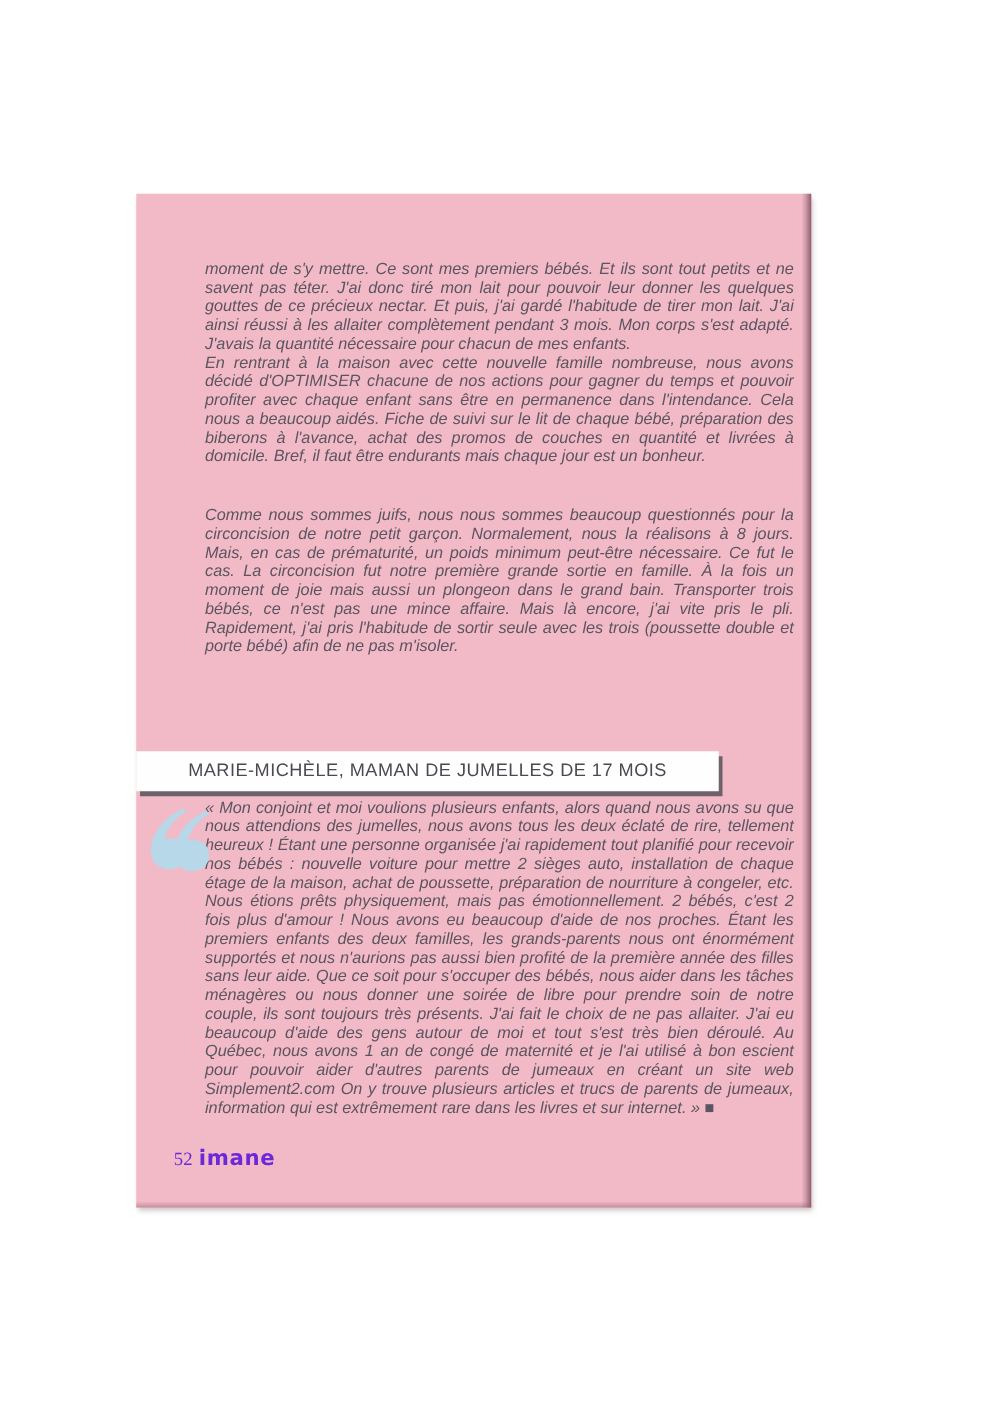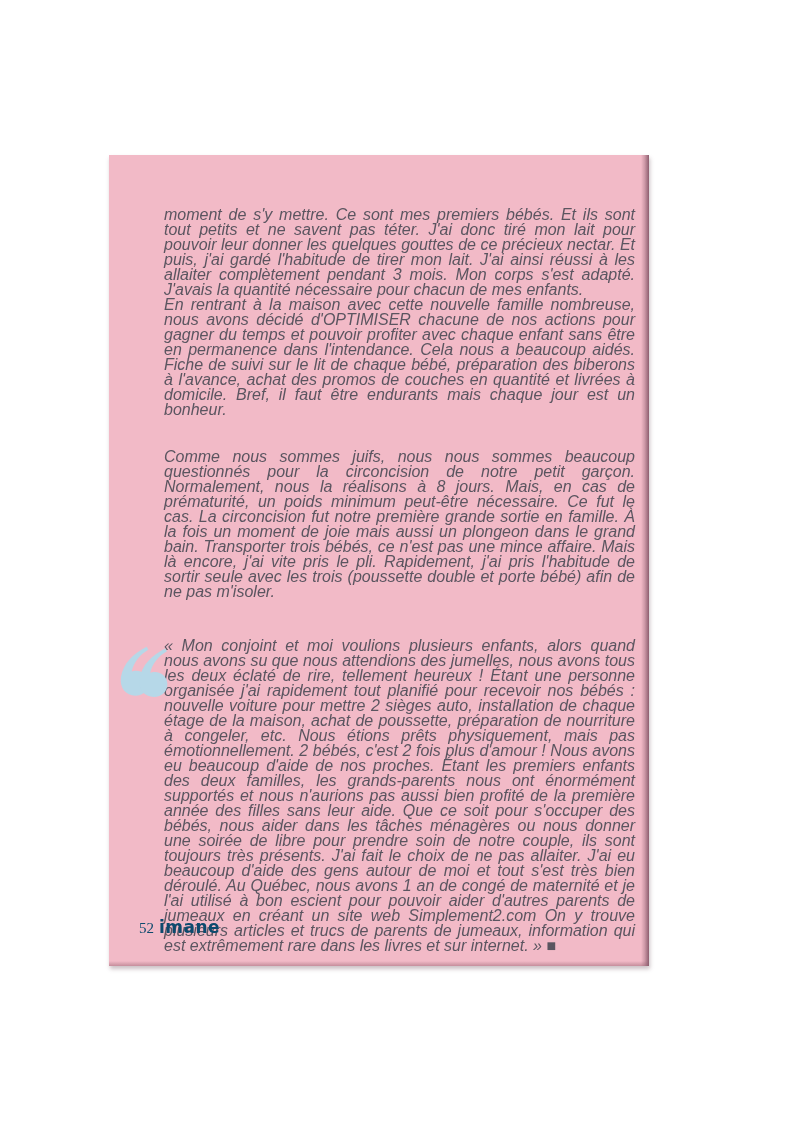--- a/index.html
+++ b/index.html
@@ -29,21 +29,21 @@
     content: "";
     position: absolute; left: 0; bottom: 0;
     width: 100%; height: 5px;
     background: linear-gradient(to bottom, rgba(160,105,120,0), rgba(160,105,120,0.55));
   }
   .textcol {
     position: absolute;
     left: 55px;
     width: 471px;
     font-style: italic;
-    font-size: 16px;
+    font-size: 13px;
     line-height: 15px;
     color: #5b5560;
     text-align: justify;
   }
   .textcol p { margin: 0; }
   .textcol p.gap { margin-top: 32px; }
   .upper { top: 52px; }
   .quotecol { top: 483px; }
   .banner {
     position: absolute;
@@ -62,21 +62,21 @@
   }
   .quote-icon {
     position: absolute;
     left: 9px; top: 488px;
     width: 54px; height: 58px;
     z-index: 1;
   }
   .footer {
     position: absolute;
     left: 30px; top: 762px;
-    color: #0c4a6e;
+    color: #6d28d9;
     display: flex; align-items: baseline; gap: 5px;
   }
   .footer .pnum {
     font-family: "Liberation Serif", serif;
     font-size: 15px;
   }
   .footer .mag {
     font-family: "DejaVu Sans", sans-serif;
     font-size: 17px;
     letter-spacing: 0.5px;
@@ -88,20 +88,23 @@
 
 <div class="canvas">
   <div class="paper">
 
     <div class="textcol upper">
       <p>moment de s'y mettre. Ce sont mes premiers bébés. Et ils sont tout petits et ne savent pas téter. J'ai donc tiré mon lait pour pouvoir leur donner les quelques gouttes de ce précieux nectar. Et puis, j'ai gardé l'habitude de tirer mon lait. J'ai ainsi réussi à les allaiter complètement pendant 3 mois. Mon corps s'est adapté. J'avais la quantité nécessaire pour chacun de mes enfants.</p>
       <p>En rentrant à la maison avec cette nouvelle famille nombreuse, nous avons décidé d'OPTIMISER chacune de nos actions pour gagner du temps et pouvoir profiter avec chaque enfant sans être en permanence dans l'intendance. Cela nous a beaucoup aidés. Fiche de suivi sur le lit de chaque bébé, préparation des biberons à l'avance, achat des promos de couches en quantité et livrées à domicile. Bref, il faut être endurants mais chaque jour est un bonheur.</p>
       <p class="gap">Comme nous sommes juifs, nous nous sommes beaucoup questionnés pour la circoncision de notre petit garçon. Normalement, nous la réalisons à 8 jours. Mais, en cas de prématurité, un poids minimum peut-être nécessaire. Ce fut le cas. La circoncision fut notre première grande sortie en famille. À la fois un moment de joie mais aussi un plongeon dans le grand bain. Transporter trois bébés, ce n'est pas une mince affaire. Mais là encore, j'ai vite pris le pli. Rapidement, j'ai pris l'habitude de sortir seule avec les trois (poussette double et porte bébé) afin de ne pas m'isoler.</p>
     </div>
 
+    <div class="banner">
+      <span>MARIE-MICHÈLE, MAMAN DE JUMELLES DE 17 MOIS</span>
+    </div>
 
     <svg class="quote-icon" viewBox="0 0 64 62" xmlns="http://www.w3.org/2000/svg" aria-hidden="true">
       <g fill="#b6d8e8">
         <path d="M34 1 C18 9 6 21 3.5 37 c-2 13 6 22 17 22 c9.5 0 16-6.5 16-15 c0-8.5-6.5-14.5-15-14.5 c-2 0-4 0.3-5.3 1 C18.5 19.5 26 10 36 4.5 Z"></path>
         <path d="M56 3 C40 11 28 23 25.5 39 c-2 13 6 21.5 17 21.5 c9.5 0 16-6.5 16-15 c0-8.5-6.5-14.5-15-14.5 c-2 0-4 0.3-5.3 1 C40.5 21.5 48 12 58 6.5 Z"></path>
       </g>
     </svg>
 
     <div class="textcol quotecol">
       <p>« Mon conjoint et moi voulions plusieurs enfants, alors quand nous avons su que nous attendions des jumelles, nous avons tous les deux éclaté de rire, tellement heureux ! Étant une personne organisée j'ai rapidement tout planifié pour recevoir nos bébés : nouvelle voiture pour mettre 2 sièges auto, installation de chaque étage de la maison, achat de poussette, préparation de nourriture à congeler, etc. Nous étions prêts physiquement, mais pas émotionnellement. 2 bébés, c'est 2 fois plus d'amour ! Nous avons eu beaucoup d'aide de nos proches. Étant les premiers enfants des deux familles, les grands-parents nous ont énormément supportés et nous n'aurions pas aussi bien profité de la première année des filles sans leur aide. Que ce soit pour s'occuper des bébés, nous aider dans les tâches ménagères ou nous donner une soirée de libre pour prendre soin de notre couple, ils sont toujours très présents. J'ai fait le choix de ne pas allaiter. J'ai eu beaucoup d'aide des gens autour de moi et tout s'est très bien déroulé. Au Québec, nous avons 1 an de congé de maternité et je l'ai utilisé à bon escient pour pouvoir aider d'autres parents de jumeaux en créant un site web Simplement2.com On y trouve plusieurs articles et trucs de parents de jumeaux, information qui est extrêmement rare dans les livres et sur internet. » ■</p>

